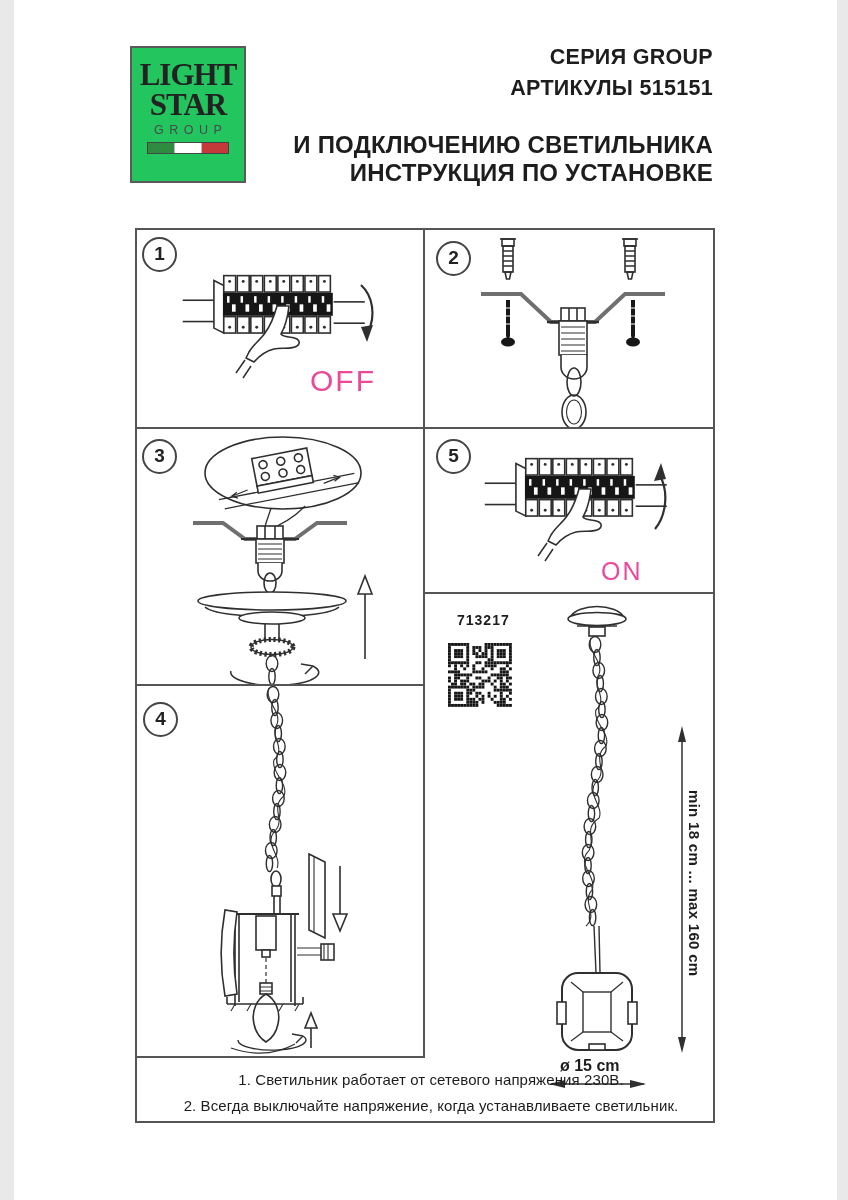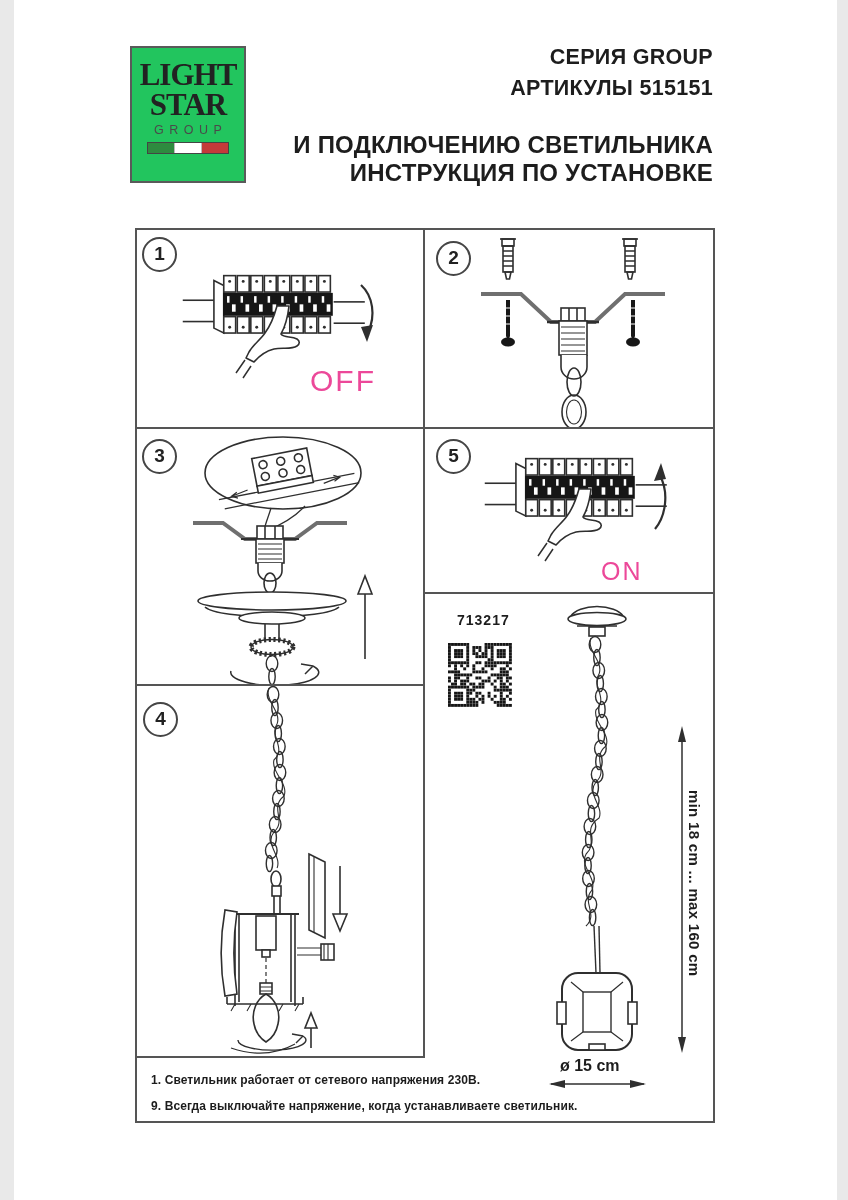--- a/index.html
+++ b/index.html
@@ -26,22 +26,22 @@
   .badge{position:absolute;width:35px;height:35px;border:2px solid #454545;border-radius:50%;
          background:#fff;box-sizing:border-box;text-align:center;line-height:30px;
          font-size:19px;font-weight:700;color:#222;}
   
   .switch-label{position:absolute;font-size:30px;font-weight:500;letter-spacing:2px;color:#ec4899;}
   #article-label{position:absolute;left:450px;top:612px;font-size:14px;font-weight:700;letter-spacing:1px;margin-left:7px;}
   #height-label{position:absolute;left:686px;top:790px;writing-mode:vertical-rl;
                 font-size:15px;font-weight:700;white-space:nowrap;letter-spacing:0.3px;}
   #dia-label{position:absolute;left:560px;top:1057px;width:100px;text-align:left;
              font-size:16px;font-weight:700;}
-  #notes{position:absolute;left:151px;top:1067px;width:560px;font-size:12px;font-weight:700;
-         line-height:26px;letter-spacing:0.1px;color:#1c1c1c;}
+  #notes{position:absolute;left:151px;top:1067px;width:560px;font-size:15px;font-weight:400;
+         line-height:26px;letter-spacing:0.1px;color:#1c1c1c;text-align:center;}
 </style>
 </head>
 <body>
 
 <div id="page">
 
   <div class="strip" style="left:0;width:14px"></div>
   <div class="strip" style="left:837px;width:11px"></div>
 
   <div id="logo-box">
@@ -641,16 +641,16 @@
         </g>
       </g>
   </svg>
 
   <div id="article-label">713217</div>
   <div id="height-label">min 18 cm ... max 160 cm</div>
   <div id="dia-label">ø 15 cm</div>
 
   <div id="notes">
     <div>1. Светильник работает от сетевого напряжения 230В.</div>
-    <div>9. Всегда выключайте напряжение, когда устанавливаете светильник.</div>
+    <div>2. Всегда выключайте напряжение, когда устанавливаете светильник.</div>
   </div>
 
 </div>
 
 </body></html>

